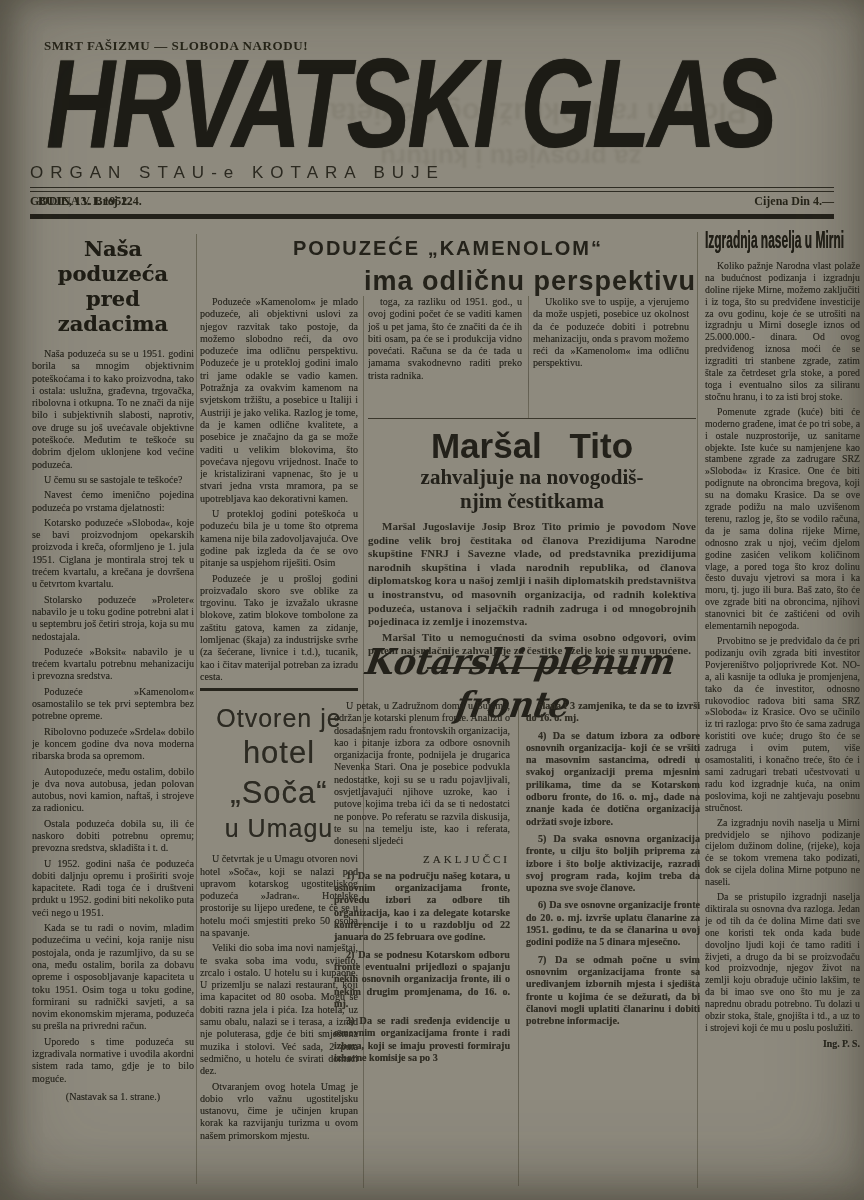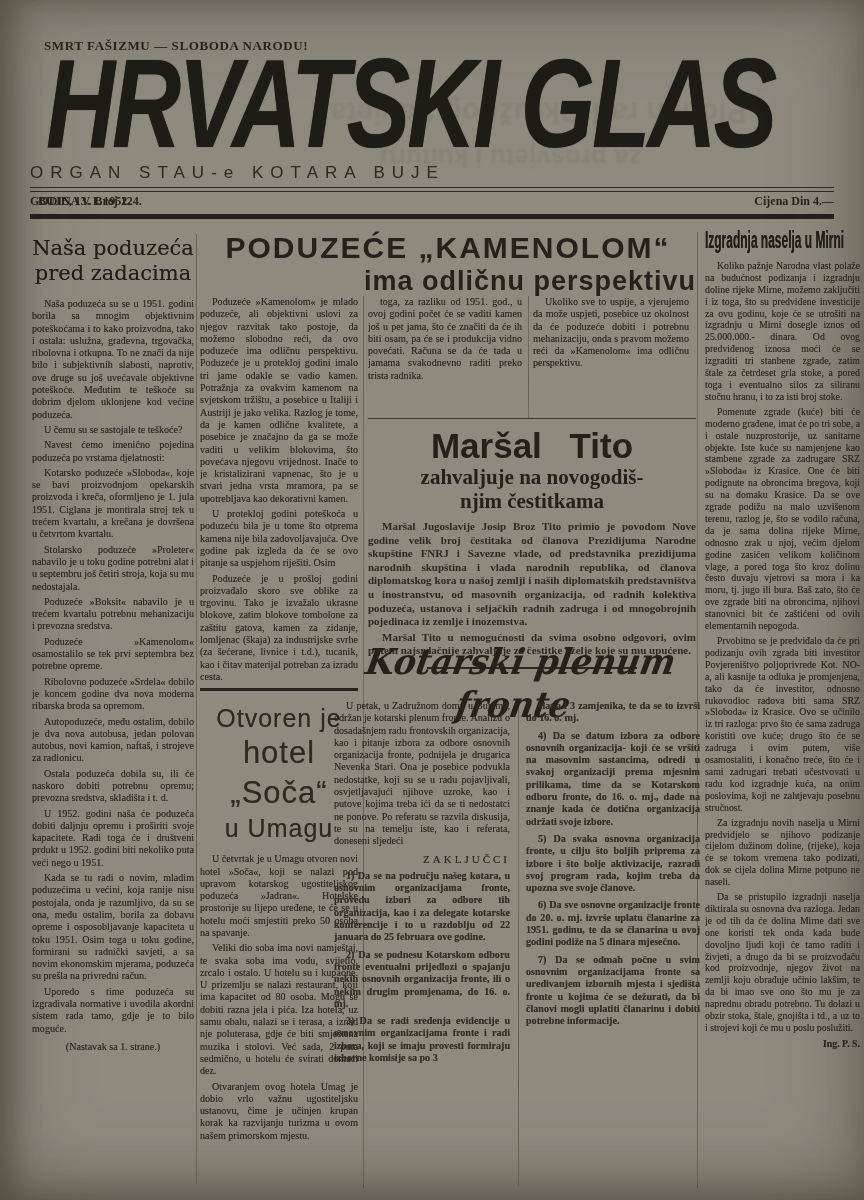--- a/index.html
+++ b/index.html
@@ -34,25 +34,25 @@
   .ghost1{left:330px;top:96px;font-size:30px;}
   .ghost2{left:380px;top:142px;font-size:26px;}
   
   .vrule{width:1px;background:linear-gradient(#46432f,#5a5646 30%,#3c392c 70%,#55513f);opacity:0.55;}
   
   .bodytxt{font-size:10.1px;line-height:12.3px;text-align:justify;
     text-shadow:0 0 0.5px rgba(42,40,32,0.55);}
   .para{margin:0 0 3px;text-indent:12px;}
   .point{margin:0 0 5px;text-indent:12px;font-weight:bold;color:#312e24;}
   
-  .a1-title{font-family:"DejaVu Serif",serif;font-weight:normal;font-size:21px;line-height:25px;
+  .a1-title{font-family:"DejaVu Serif",serif;font-weight:bold;font-size:21px;line-height:25px;
     text-align:center;color:#1f1d15;margin:0 0 12px;}
   .footnote{text-align:center;text-indent:0;margin-top:6px;}
   
-  .kam-h1{font-family:"Liberation Sans",sans-serif;font-weight:bold;font-size:30px;letter-spacing:2px;
+  .kam-h1{font-family:"Liberation Sans",sans-serif;font-weight:bold;font-size:20px;letter-spacing:2px;
     text-align:center;color:#24221a;line-height:32px;}
   .kam-h2{font-family:"Liberation Sans",sans-serif;font-weight:bold;font-size:27px;letter-spacing:1px;
     text-align:right;color:#24221a;line-height:30px;margin-top:2px;}
   
   .tito{border-top:1px solid #3a372c;padding-top:8px;}
   .tito-h1{font-family:"Liberation Sans",sans-serif;font-weight:bold;font-size:35px;text-align:center;
     word-spacing:18px;color:#23211a;line-height:38px;}
   .tito-h2{font-family:"Liberation Serif",serif;font-weight:bold;font-size:21px;text-align:center;line-height:24px;color:#23211a;}
   .tito-body{margin-top:7px;font-size:11px;line-height:13.6px;font-weight:bold;text-align:justify;color:#2b2920;}
   .tito-body .para{margin:0 0 2px;text-indent:14px;}

